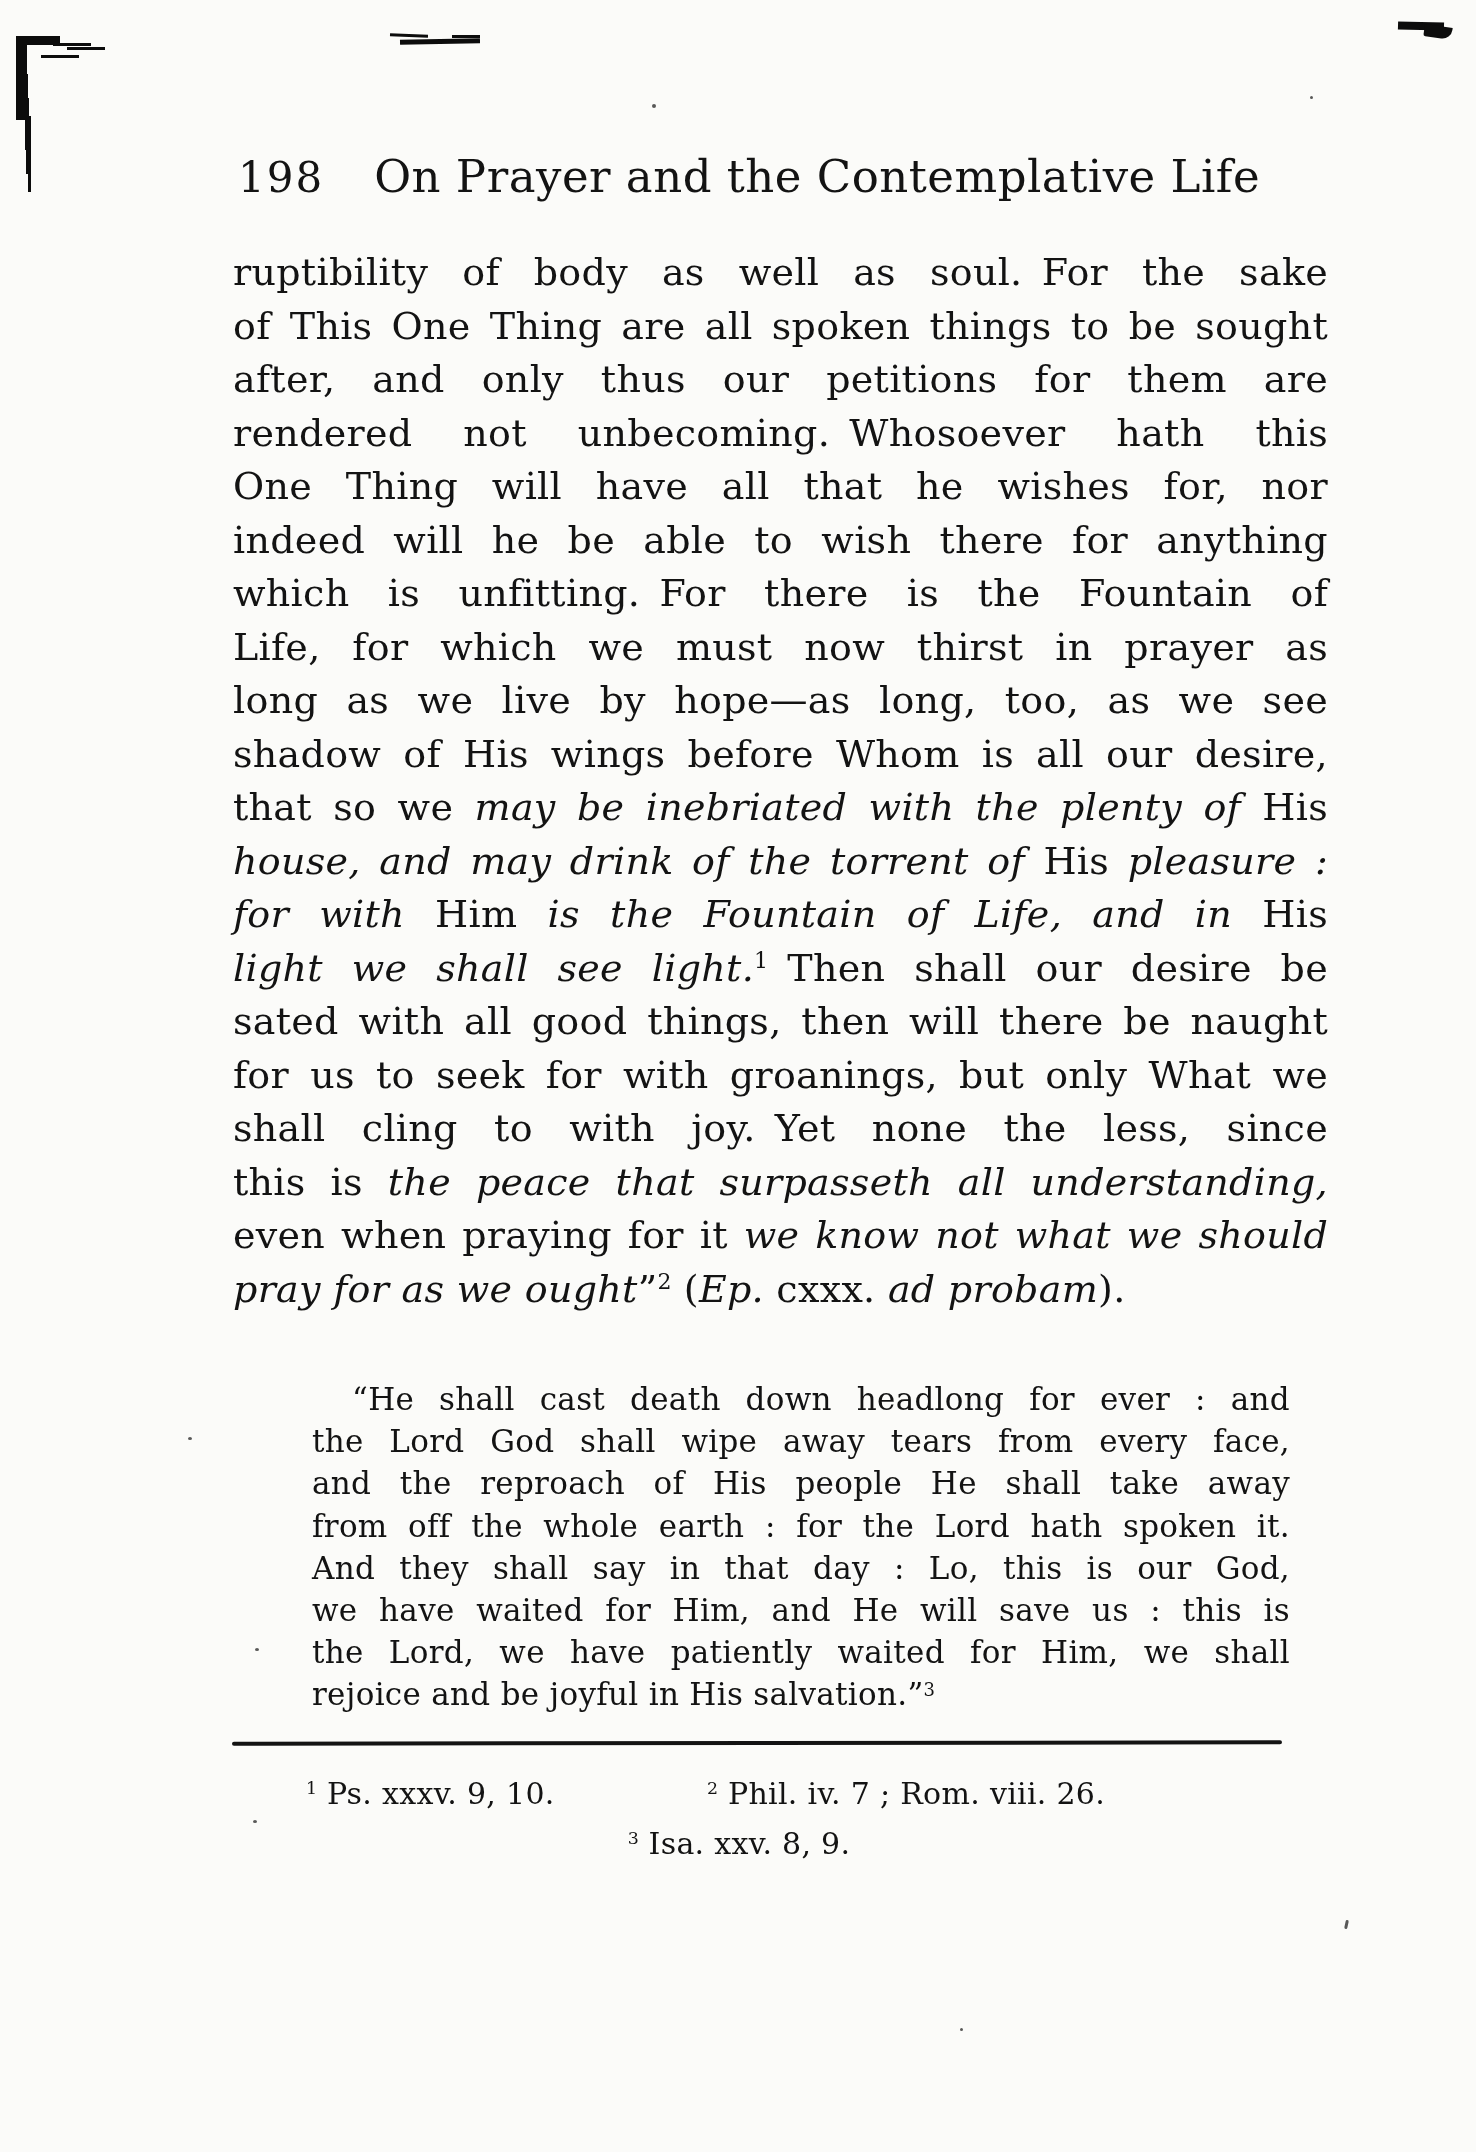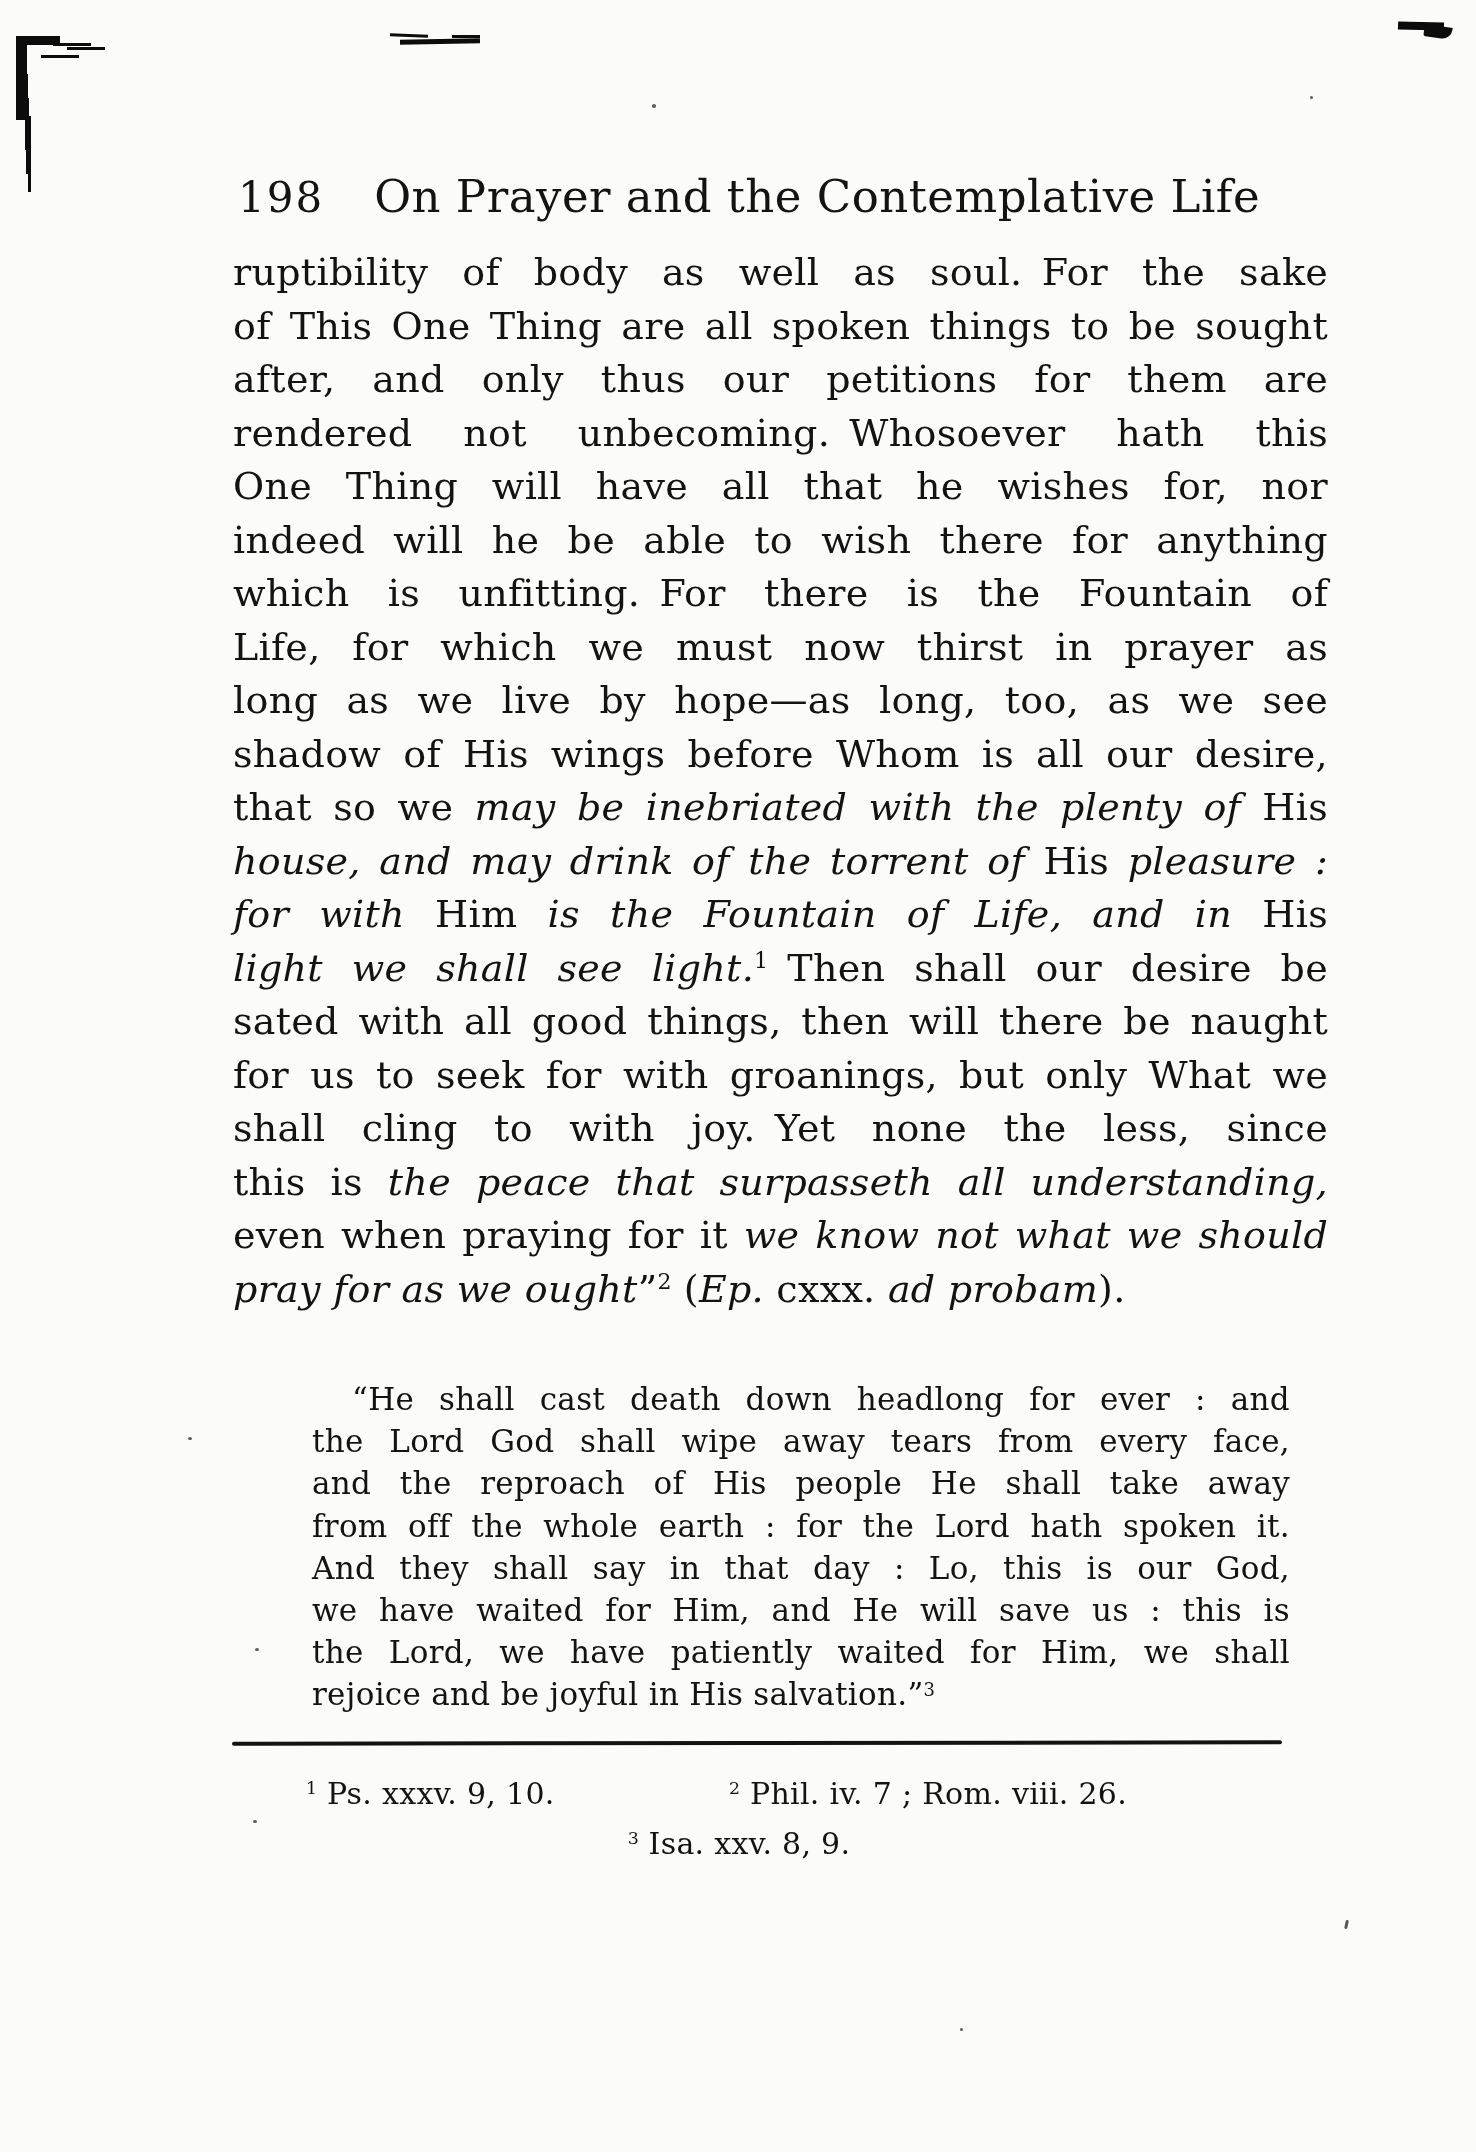--- a/index.html
+++ b/index.html
@@ -7,21 +7,21 @@
     position:relative;
     width:1476px; height:2152px;
     margin:0 auto;
     background:#fbfbf9;
     color:#131313;
     font-family:"DejaVu Serif","Liberation Serif",serif;
     overflow:hidden;
   }
 
   
-  .running-head { position:absolute; left:238px; top:150px; display:flex; align-items:baseline; white-space:nowrap;margin-top:20px; }
+  .running-head { position:absolute; left:238px; top:150px; display:flex; align-items:baseline; white-space:nowrap; }
   .pagenum { font-size:42px; letter-spacing:2px; }
   .title   { font-size:45px; font-weight:normal; margin:0 0 0 50px; letter-spacing:0.5px; }
 
   
   .body-text {
     position:absolute; left:233px; top:246px; width:1095px;
     font-size:38px; line-height:53.5px; letter-spacing:0.3px;
   }
   .tline { text-align:justify; text-align-last:justify; }
   .tline.noj { text-align-last:left; }
@@ -36,21 +36,21 @@
   }
 
   
   .fn-rule {
     position:absolute; left:232px; top:1741px; width:1050px; height:4px;
     background:#131313; border-radius:2px; transform:rotate(-0.08deg);
   }
   .footnotes { position:absolute; left:232px; top:1768px; width:1050px; font-size:30px; letter-spacing:0.3px; }
   .fn-line1 { position:relative; height:50px;margin-top:8px; }
   .fn-1 { position:absolute; left:74px; white-space:nowrap; }
-  .fn-2 { position:absolute; left:497px; white-space:nowrap; }
+  .fn-2 { position:absolute; left:475px; white-space:nowrap; }
   .fn-line2 { text-align:center; transform:translateX(-18px); }
 
   
   .art { position:absolute; background:#0c0c0c; }
   .a-tl-bar   { left:16px;  top:36px;  width:11px; height:84px;
                 box-shadow: 6px 58px 0 -4px #0c0c0c, 5px 34px 0 -4px #0c0c0c, 8px 76px 0 -4px #0c0c0c; }
   .a-tl-top   { left:16px;  top:36px;  width:44px; height:9px;
                 box-shadow: 34px 4px 0 -3px #0c0c0c, 48px 8px 0 -3px #0c0c0c, 22px 16px 0 -3px #0c0c0c; }
   .a-sm1 { left:390px; top:34px; width:38px; height:3px; transform:rotate(2deg); }
   .a-sm2 { left:400px; top:39px; width:80px; height:5px; transform:rotate(-1.2deg); }

